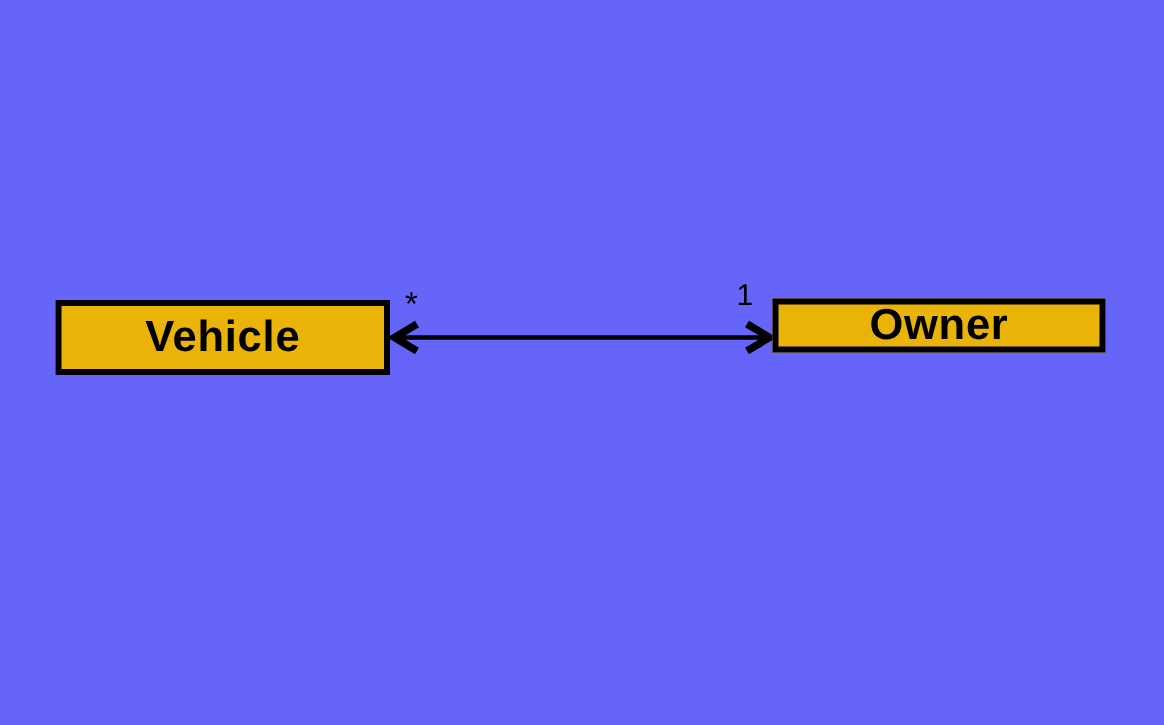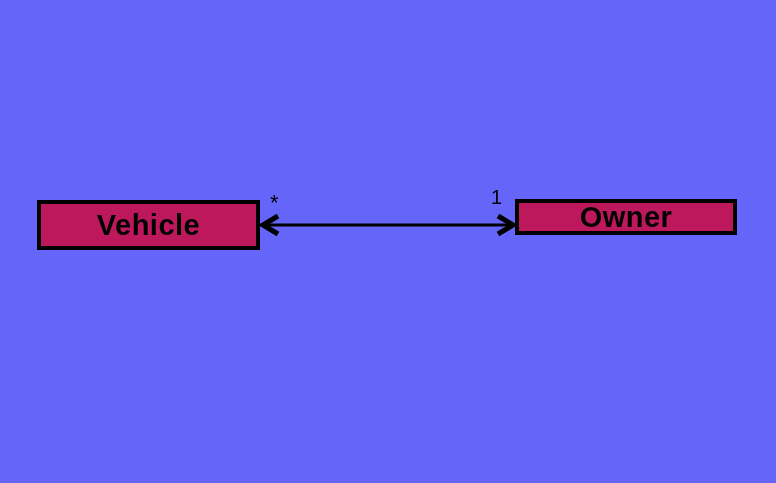--- a/index.html
+++ b/index.html
@@ -13,21 +13,21 @@
     font-family: "Liberation Sans", sans-serif;
   }
   .canvas {
     position: relative;
     width: 776px;
     height: 483px;
   }
   .class-box {
     position: absolute;
     box-sizing: border-box;
-    background: #be185d;
+    background: #eab308;
     border: 4px solid #000000;
     display: flex;
     align-items: center;
     justify-content: center;
   }
   .class-box .class-label {
     font-weight: bold;
     font-size: 29px;
     color: #000000;
     letter-spacing: 0.5px;

